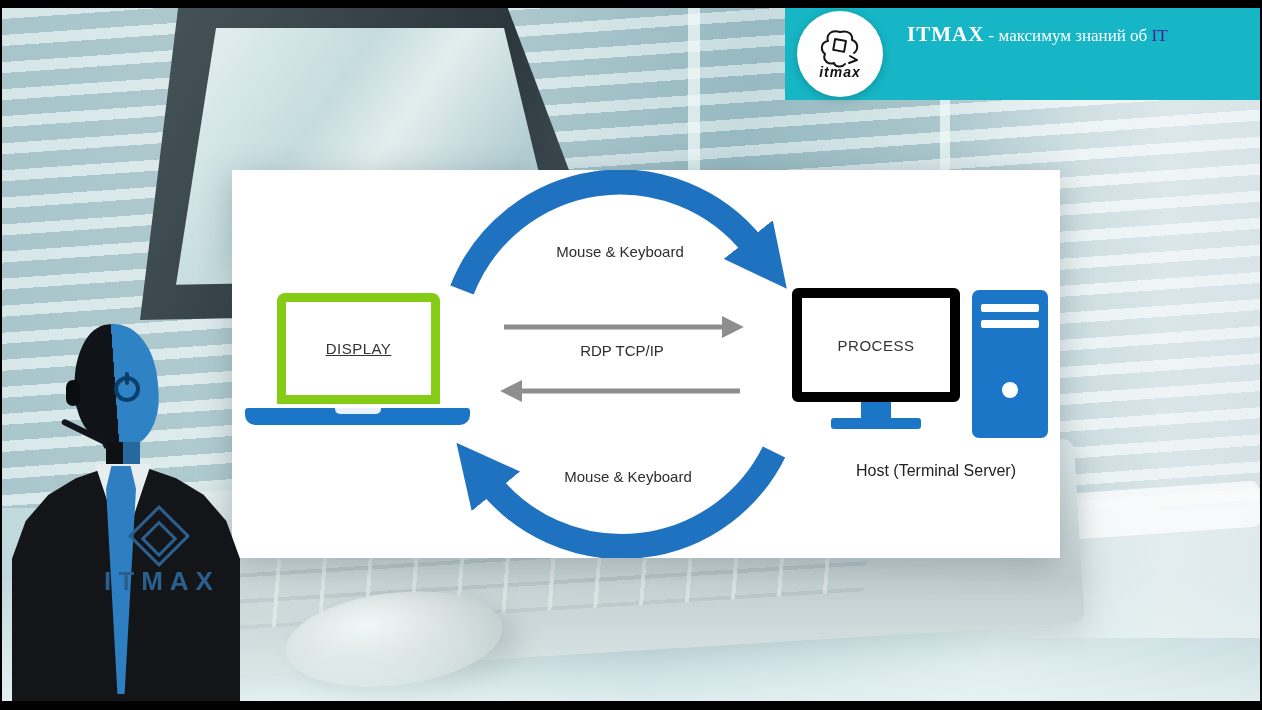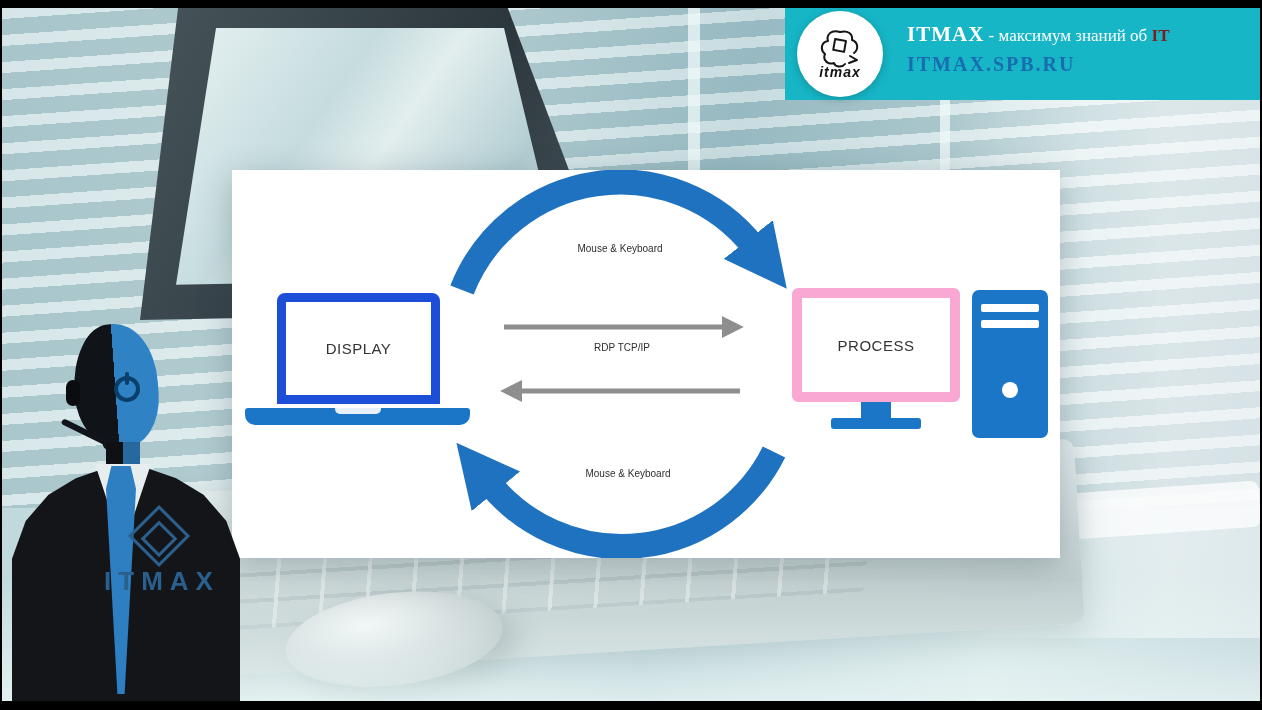--- a/index.html
+++ b/index.html
@@ -43,21 +43,21 @@
 
   
   .banner { position:absolute; left:783px; top:0; width:475px; height:92px; background:#16b6c6; z-index:20; }
   .logo-circle { position:absolute; left:12px; top:3px; width:86px; height:86px; border-radius:50%;
     background:#fff; box-shadow:0 2px 8px rgba(0,60,70,.3);
     display:flex; flex-direction:column; align-items:center; justify-content:center; }
   .logo-word { font-size:14px; font-weight:bold; font-style:italic; letter-spacing:1px; color:#141414; margin-top:-4px; }
   .banner-text { position:absolute; left:122px; top:14px; font-family:"Liberation Serif", serif; color:#fff; }
   .bt-line1 { font-size:17px; white-space:nowrap; }
   .bt-brand { font-size:21px; font-weight:bold; letter-spacing:1px; }
-  .bt-accent { font-weight:bold; color:#7f1d1d; }
+  .bt-accent { font-weight:normal; color:#4c1d95; }
   .bt-line2 { margin-top:6px; font-size:20px; font-weight:bold; letter-spacing:2px; color:#1a6cb0; }
 
   
   .mascot { position:absolute; left:8px; top:310px; width:232px; height:383px; z-index:15; }
   .m-head { position:absolute; left:64px; top:6px; width:84px; height:124px;
     background:linear-gradient(90deg,#101318 0 49%, #2f82c4 49%);
     border-radius:48% 52% 46% 54% / 58% 52% 44% 48%; transform:rotate(-4deg); }
   .m-power { position:absolute; left:104px; top:58px; width:26px; height:26px;
     border:4px solid #0a3f6b; border-radius:50%; }
   .m-power::after { content:""; position:absolute; left:50%; margin-left:-2px; top:-8px;
@@ -79,35 +79,35 @@
     border:3px solid #2a5f8e; transform:rotate(45deg); }
   .m-diamond::after { content:""; position:absolute; left:8px; top:8px; width:20px; height:20px;
     border:3px solid #2a5f8e; }
   .m-brand { position:absolute; left:57px; top:248px; width:190px; text-align:center;
     font-size:26px; font-weight:bold; letter-spacing:7px; color:#2a5f8e; }
 
   
   .panel { position:absolute; left:230px; top:162px; width:828px; height:388px; background:#fff;
     box-shadow:0 8px 30px rgba(40,65,75,.28); z-index:10; }
   .flow-svg { position:absolute; left:0; top:0; }
-  .lbl { position:absolute; color:#2e2e2e; font-size:10px; text-align:center; width:200px; }
+  .lbl { position:absolute; color:#2e2e2e; font-size:15px; text-align:center; width:200px; }
   .lbl-top { left:288px; top:73px; }
   .lbl-mid { left:290px; top:172px; }
   .lbl-bottom { left:296px; top:298px; }
   .laptop-screen { position:absolute; left:45px; top:123px; width:163px; height:111px;
-    border:9px solid #1d4ed8; border-radius:8px 8px 0 0; background:#fff;
-    display:flex; align-items:center; justify-content:center; font-size:15px; color:#333; letter-spacing:.5px; }
+    border:9px solid #84cc16; border-radius:8px 8px 0 0; background:#fff;
+    display:flex; align-items:center; justify-content:center; font-size:15px; color:#333; letter-spacing:.5px;text-decoration:underline; }
   .laptop-base { position:absolute; left:13px; top:238px; width:225px; height:17px;
     background:#1c76c8; border-radius:3px 3px 10px 10px; }
   .laptop-base::after { content:""; position:absolute; left:50%; top:0; transform:translateX(-50%);
     width:46px; height:6px; background:#fff; border-radius:0 0 5px 5px; opacity:.9; }
   .client-caption { position:absolute; left:36px; top:292px; width:190px; text-align:center;
     font-size:17px; color:#222; }
   .monitor { position:absolute; left:560px; top:118px; width:168px; height:114px;
-    border:10px solid #f9a8d4; border-radius:6px; background:#fff;
+    border:10px solid #000000; border-radius:6px; background:#fff;
     display:flex; align-items:center; justify-content:center; font-size:15px; color:#333; letter-spacing:.5px; }
   .monitor-neck { position:absolute; left:629px; top:232px; width:30px; height:16px; background:#1c76c8; }
   .monitor-foot { position:absolute; left:599px; top:248px; width:90px; height:11px; background:#1c76c8; border-radius:3px; }
   .tower { position:absolute; left:740px; top:120px; width:76px; height:148px; background:#1c76c8; border-radius:7px; }
   .slot { position:absolute; left:9px; width:58px; height:8px; background:#fff; border-radius:2px; }
   .slot1 { top:14px; } .slot2 { top:30px; }
   .power-dot { position:absolute; left:30px; top:92px; width:16px; height:16px; background:#fff; border-radius:50%; }
   .host-caption { position:absolute; left:592px; top:292px; width:224px; text-align:center;
     font-size:16px; color:#222; }
 </style>
@@ -138,21 +138,20 @@
             <path d="M26 4 c-9 -3 -14 3 -12 9 c-7 1 -8 9 -3 13 c-3 7 4 11 9 9 c1 4 8 5 11 1"></path>
             <path d="M26 4 c8 -2 13 2 12 8 c6 2 7 9 2 13"></path>
             <rect x="20" y="12" width="11" height="11" transform="rotate(10 26 18)"></rect>
             <path d="M36 28 l7 4 l-8 3"></path>
           </g>
         </svg>
         <div class="logo-word">itmax</div>
       </div>
       <div class="banner-text">
         <div class="bt-line1"><span class="bt-brand">ITMAX</span><span class="bt-sep"> - </span><span class="bt-tagline">максимум знаний об </span><span class="bt-accent">IT</span></div>
-        <div class="bt-line2">ITMAX.SPB.RU</div>
       </div>
     </div>
 
     <div class="mascot">
       <div class="m-head"></div>
       <div class="m-ear"></div>
       <div class="m-mic"></div>
       <div class="m-power"></div>
       <div class="m-neck"></div>
       <div class="m-suit"></div>
@@ -190,18 +189,19 @@
       <div class="monitor">
         <span>PROCESS</span>
       </div>
       <div class="monitor-neck"></div>
       <div class="monitor-foot"></div>
       <div class="tower">
         <div class="slot slot1"></div>
         <div class="slot slot2"></div>
         <div class="power-dot"></div>
       </div>
+      <div class="host-caption">Host (Terminal Server)</div>
     </div>
 
   </div>
   <div class="letterbox top"></div>
   <div class="letterbox bottom"></div>
 </div>
 
 </body></html>

